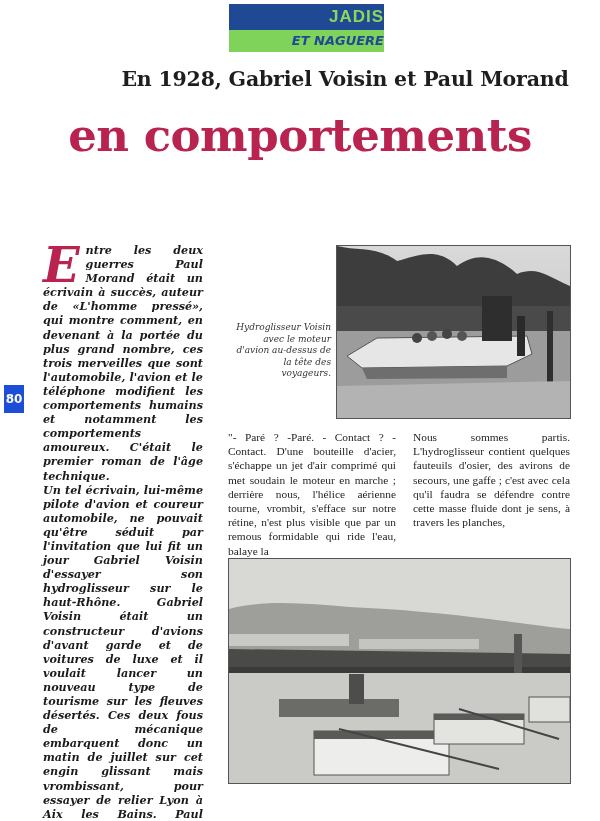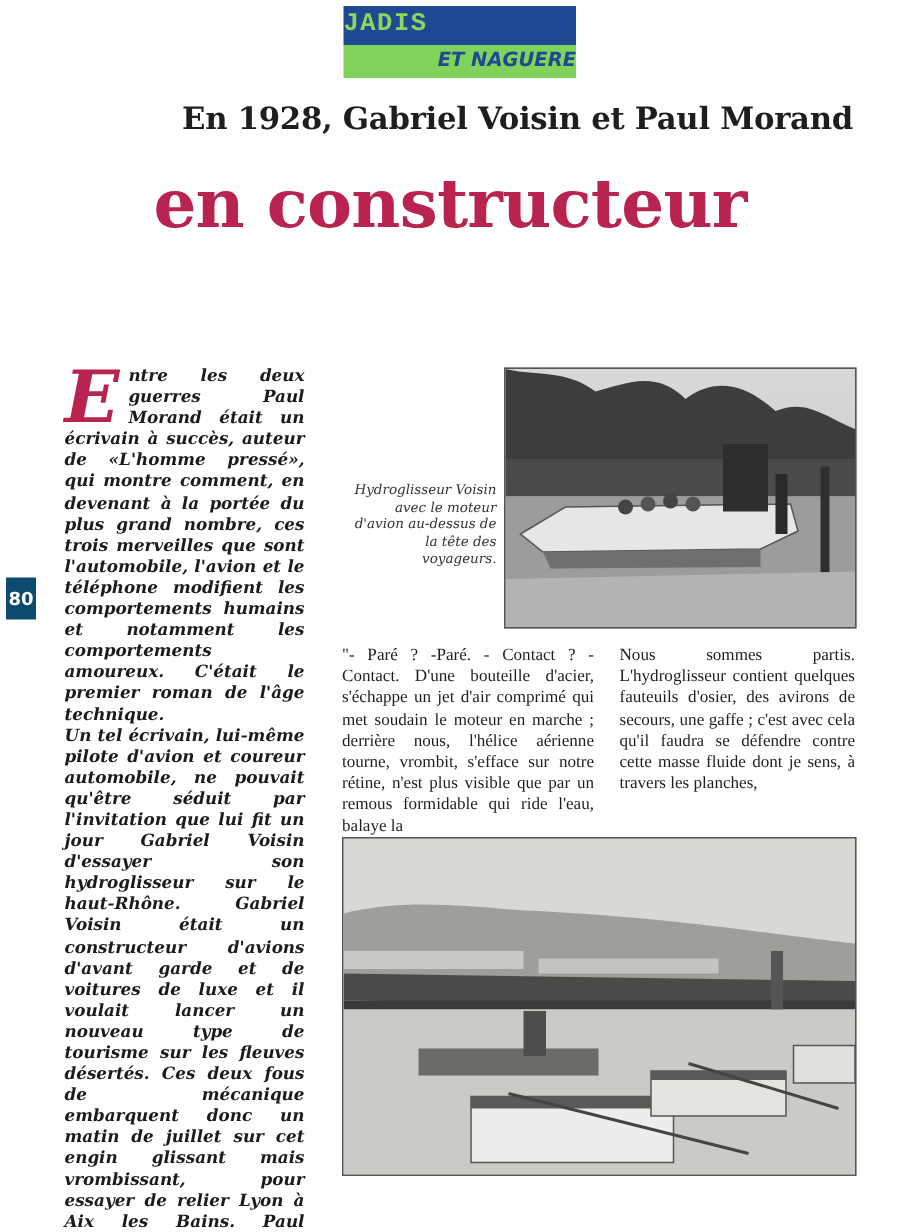--- a/index.html
+++ b/index.html
@@ -8,22 +8,22 @@
     background: #ffffff;
     font-family: "DejaVu Serif", serif;
     color: #1b1b1b;
   }
   
   .rubric {
     position: absolute; left: 229px; top: 4px; width: 155px; height: 48px;
   }
   .rubric .top {
     height: 26px; background: #1f4a93; color: #8ed65b;
-    font-family: Liberation Mono, monospace; font-weight: bold;
-    font-size: 17px; letter-spacing: 1px; text-align: left; line-height: 26px;
+    font-family: Liberation Sans, sans-serif; font-weight: bold;
+    font-size: 17px; letter-spacing: 1px; text-align: right; line-height: 26px;
   }
   .rubric .bottom {
     height: 22px; background: #7fd25a; color: #1f4a93;
     font-family: "DejaVu Sans", sans-serif; font-weight: bold; font-style: italic;
     font-size: 13px; text-align: right; line-height: 22px;
   }
   .kicker {
     position: absolute; left: 0; top: 67px; width: 600px; text-align: center;
     font-family: "DejaVu Serif", serif; font-weight: bold; font-size: 20.5px;
     color: #1e1e1e; letter-spacing: -0.2px; padding-left: 45px;
@@ -41,21 +41,21 @@
   }
   .lead p { margin: 0; }
   .dropcap {
     float: left; font-size: 48px; line-height: 40px; color: #b8244f;
     font-weight: bold; font-style: italic; margin: 2px 6px 0 0;
     font-family: "DejaVu Serif", serif;
   }
   
   .pagetab {
     position: absolute; left: 4px; top: 385px; width: 20px; height: 28px;
-    background: #0c4a6e; color: #ffffff;
+    background: #1d4ed8; color: #ffffff;
     font-family: "DejaVu Sans", sans-serif; font-weight: bold; font-size: 12px;
     text-align: center; line-height: 28px;
   }
   
   .caption1 {
     position: absolute; left: 232px; top: 322px; width: 99px;
     font-family: "DejaVu Serif", serif; font-style: italic; font-size: 9px;
     line-height: 11.5px; text-align: right; color: #333;
   }
   .photo {
@@ -81,21 +81,21 @@
 <body>
 
 <div class="rubric">
   <div class="top">JADIS</div>
   <div class="bottom">ET NAGUERE</div>
 </div>
 
 <div class="kicker">En 1928, Gabriel Voisin et Paul Morand</div>
 
 <div class="headline">
-  <div>en constructeur</div>
+  <div>en comportements</div>
 </div>
 
 <div class="pagetab">80</div>
 
 <div class="lead">
   <p><span class="dropcap">E</span><span>ntre les deux guerres Paul Morand était un écrivain à succès, auteur de «L'homme pressé», qui montre comment, en devenant à la portée du plus grand nombre, ces trois merveilles que sont l'automobile, l'avion et le téléphone modifient les comportements humains et notamment les comportements amoureux. C'était le premier roman de l'âge technique.</span></p>
   <p>Un tel écrivain, lui-même pilote d'avion et coureur automobile, ne pouvait qu'être séduit par l'invitation que lui fit un jour Gabriel Voisin d'essayer son hydroglisseur sur le haut-Rhône. Gabriel Voisin était un constructeur d'avions d'avant garde et de voitures de luxe et il voulait lancer un nouveau type de tourisme sur les fleuves désertés. Ces deux fous de mécanique embarquent donc un matin de juillet sur cet engin glissant mais vrombissant, pour essayer de relier Lyon à Aix les Bains. Paul Morand tira de l'aventure un récit que nous croyions perdu, mais qui avait eu un petit tirage chez Bernard Grasset, en 1931. Le voici, retrouvé mais écourté.</p>
 </div>
 
 <div class="caption1">Hydroglisseur Voisin avec le moteur d'avion au-dessus de la tête des voyageurs.</div>

